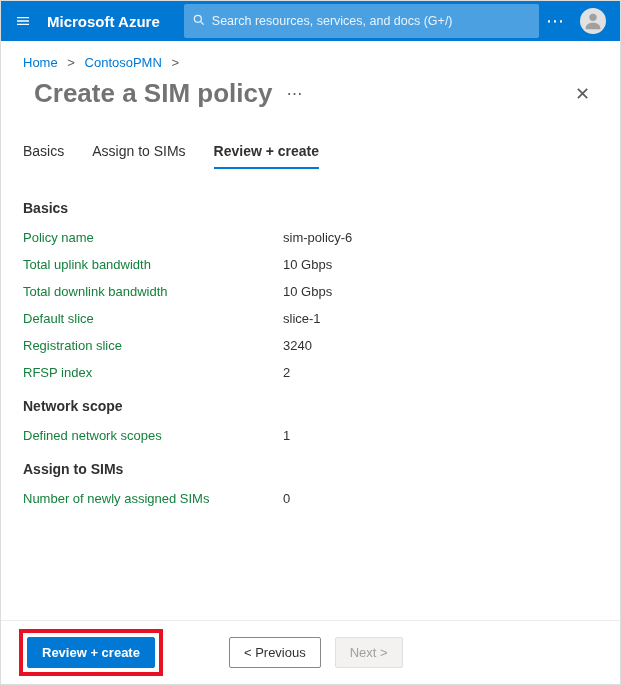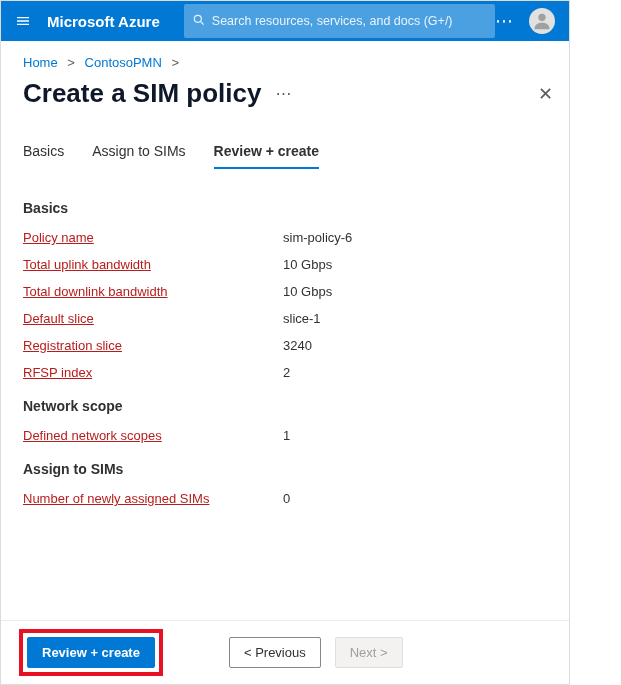--- a/index.html
+++ b/index.html
@@ -8,48 +8,48 @@
   .hamburger { width: 28px; height: 28px; display:flex; align-items:center; justify-content:center; cursor:pointer; }
   .brand { font-size: 15px; font-weight: 600; margin-left: 10px; margin-right: 24px; white-space: nowrap; }
   .searchbox { flex: 1; background: #4ba0e1; height: 28px; border-radius: 2px; display:flex; align-items:center; padding: 17px 8px; color: #eaf4fc; max-width: 355px; }
   .searchbox input { background: transparent; border: none; outline: none; color: #fff; font-size: 12.5px; flex:1; margin-left:6px; }
   .searchbox input::placeholder { color: #eaf4fc; }
   .top-icons { display:flex; align-items:center; gap:14px; margin-left:auto; padding-right:6px; }
   .dots { font-size: 18px; letter-spacing: 2px; cursor:pointer; }
   .avatar { width:26px; height:26px; border-radius:50%; background:#e1e1e1; display:flex; align-items:center; justify-content:center; cursor:pointer; }
   .avatar svg { width:22px; height:22px; fill:#a0a0a0; }
 
-  .content { padding: 14px 8px 0 22px; height: calc(685px - 40px - 64px); overflow:hidden; position:relative; }
+  .content { padding: 14px 22px 0 22px; height: calc(685px - 40px - 64px); overflow:hidden; position:relative; }
   .breadcrumb { font-size: 13px; color:#605e5c; margin-bottom: 8px; }
   .breadcrumb a { color:#0078d4; text-decoration:none; }
   .breadcrumb .chev { margin: 0 6px; color:#605e5c; }
   .titlebar { display:flex; align-items:center; margin-bottom: 28px; }
-  .titlebar h1 { font-size: 26px; font-weight:600; color:#0f172a; }
+  .titlebar h1 { font-size: 26px; font-weight:600; color:#737373;margin-left:11px; }
   .title-dots { margin-left:14px; color:#605e5c; font-size:16px; letter-spacing:2px; cursor:pointer; }
   .close-x { margin-left:auto; font-size:18px; color:#605e5c; cursor:pointer; padding:4px 8px; }
 
   .tabs { display:flex; gap:28px; border-bottom:1px solid transparent; margin-bottom: 30px; }
   .tab { font-size:14px; padding: 6px 0 10px 0; color:#323130; cursor:pointer; position:relative; }
   .tab.active { font-weight:600; }
   .tab.active::after { content:""; position:absolute; left:0; right:0; bottom:0; height:2.5px; background:#0078d4; }
 
   .section-title { font-weight:700; font-size:14px; margin-bottom: 14px; margin-top: 6px; }
   .kv { display:flex; margin-bottom: 12px; font-size:13px; }
-  .kv .k { width: 260px; color:#b91c1c;text-decoration:underline; }
+  .kv .k { width: 260px; color:#15803d; }
   .kv .v { color:#323130; }
 
   .footer { position:absolute; bottom:0; left:0; right:0; height:64px; border-top:1px solid #edebe9; display:flex; align-items:center; padding: 0 18px; gap: 66px; background:#fff; }
   .btn { font-size:13px; padding: 7px 14px; border-radius:2px; cursor:pointer; border:1px solid transparent; font-family:inherit; }
   .btn-primary { background:#0078d4; color:#fff; font-weight:600; border:1px solid #0078d4; }
   .btn-outline { background:#fff; color:#323130; border:1px solid #8a8886; }
   .btn-disabled { background:#f3f2f1; color:#a19f9d; border:1px solid #e1dfdd; cursor:default; }
   .highlight-box { border:4px solid #e81123; padding:4px; display:inline-flex; }
   .footer-right { display:flex; gap:14px; }
 
-  .page-wrap { position:relative; width:570px; height:685px; border:1px solid #dcdcdc; }
+  .page-wrap { position:relative; width:621px; height:685px; border:1px solid #dcdcdc; }
 </style>
 </head>
 <body>
 <div class="page-wrap">
 
 <div class="topbar">
   <div class="hamburger">
     <svg viewBox="0 0 24 24" width="16" height="16">
           <path fill="#fff" d="M3 6h18v2H3zM3 11h18v2H3zM3 16h18v2H3z"></path>
         </svg>

